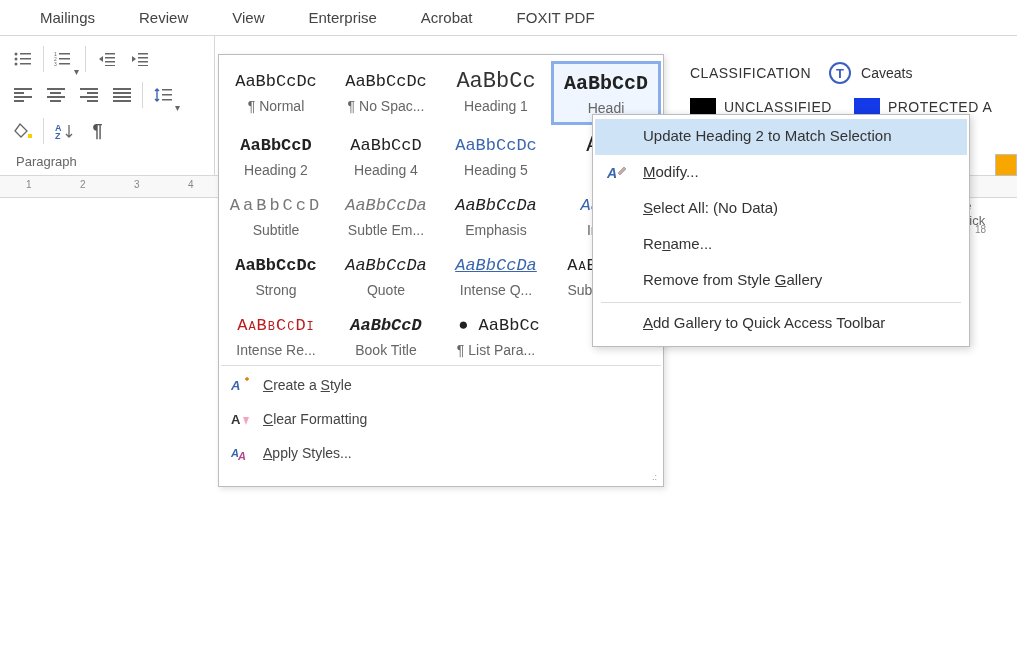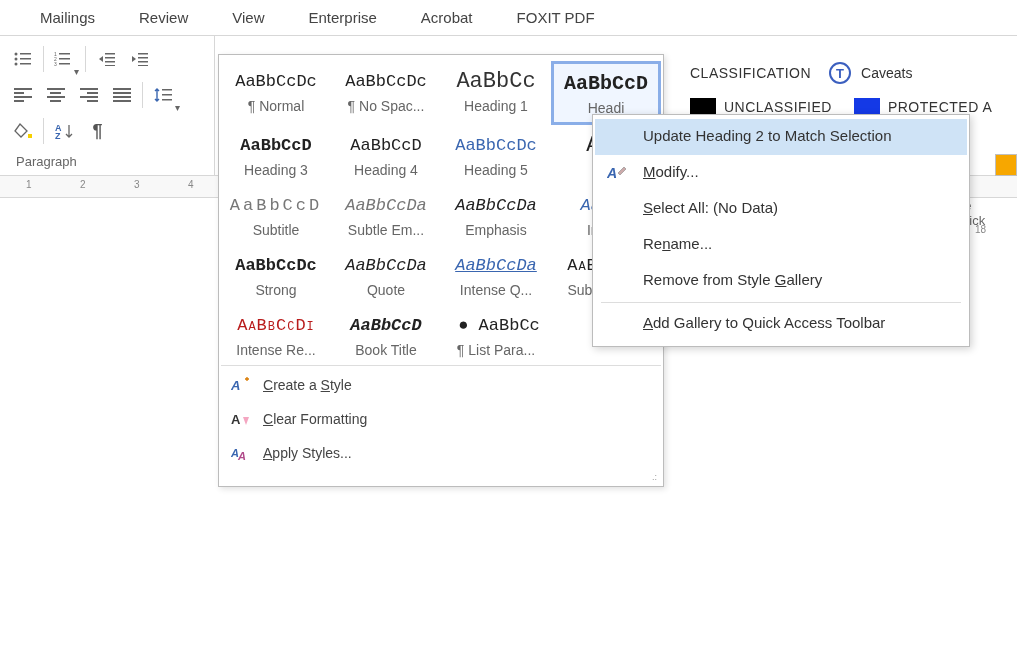--- a/index.html
+++ b/index.html
@@ -232,21 +232,21 @@
         <div class="g-preview h1">AaBbCc</div>
         <div class="g-caption">Heading 1</div>
       </div>
     <div class="g-cell sel">
         <div class="g-preview h2">AaBbCcD</div>
         <div class="g-caption">Headi</div>
       </div>
 
     <div class="g-cell">
         <div class="g-preview h3">AaBbCcD</div>
-        <div class="g-caption">Heading 3</div>
+        <div class="g-caption">Heading 2</div>
       </div>
     <div class="g-cell">
         <div class="g-preview">AaBbCcD</div>
         <div class="g-caption">Heading 4</div>
       </div>
     <div class="g-cell">
         <div class="g-preview h5">AaBbCcDc</div>
         <div class="g-caption">Heading 5</div>
       </div>
     <div class="g-cell">

